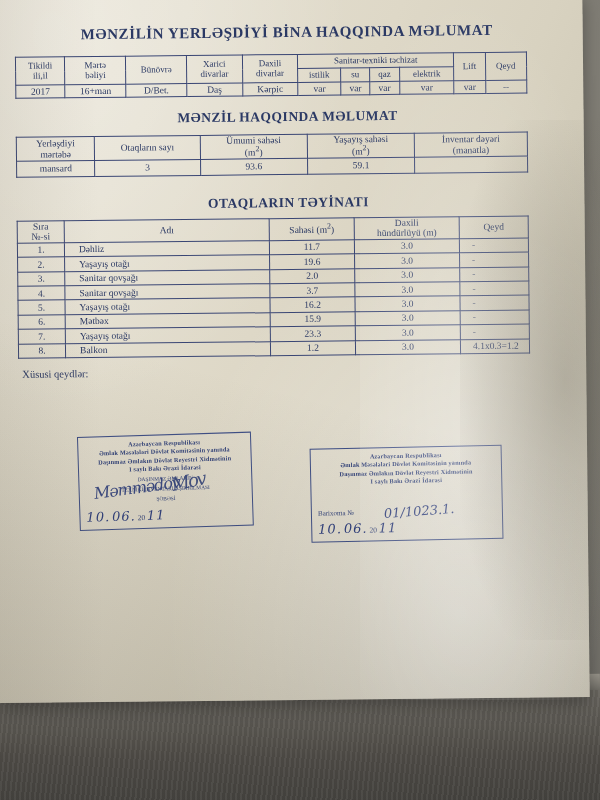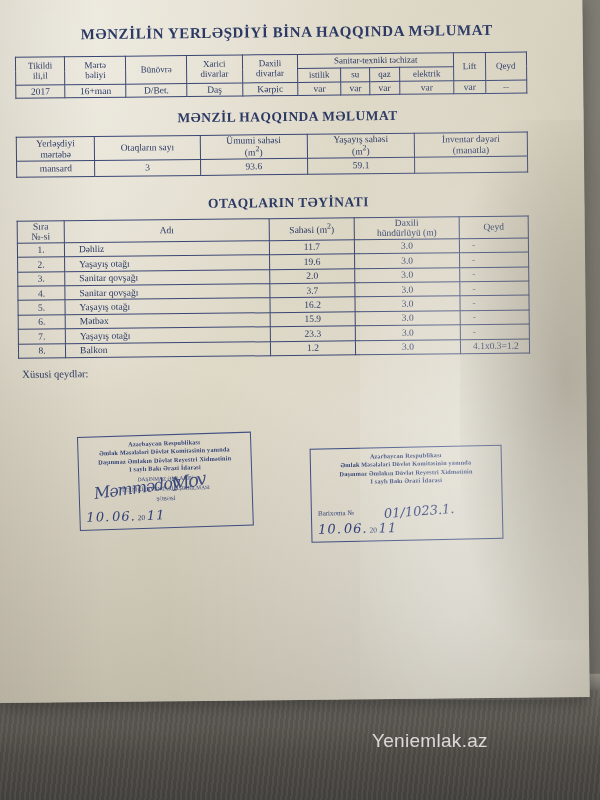--- a/index.html
+++ b/index.html
@@ -444,14 +444,13 @@
           <span>20</span>
           <span class="handwrite date-big">11</span>
         </div>
       </div>
 
     </div>
   </div>
 
   <div class="glare"></div>
   <div class="shadow-obj"></div>
-  <div class="watermark">Yeniemlak.az</div>
 </div>
 
 </body></html>

